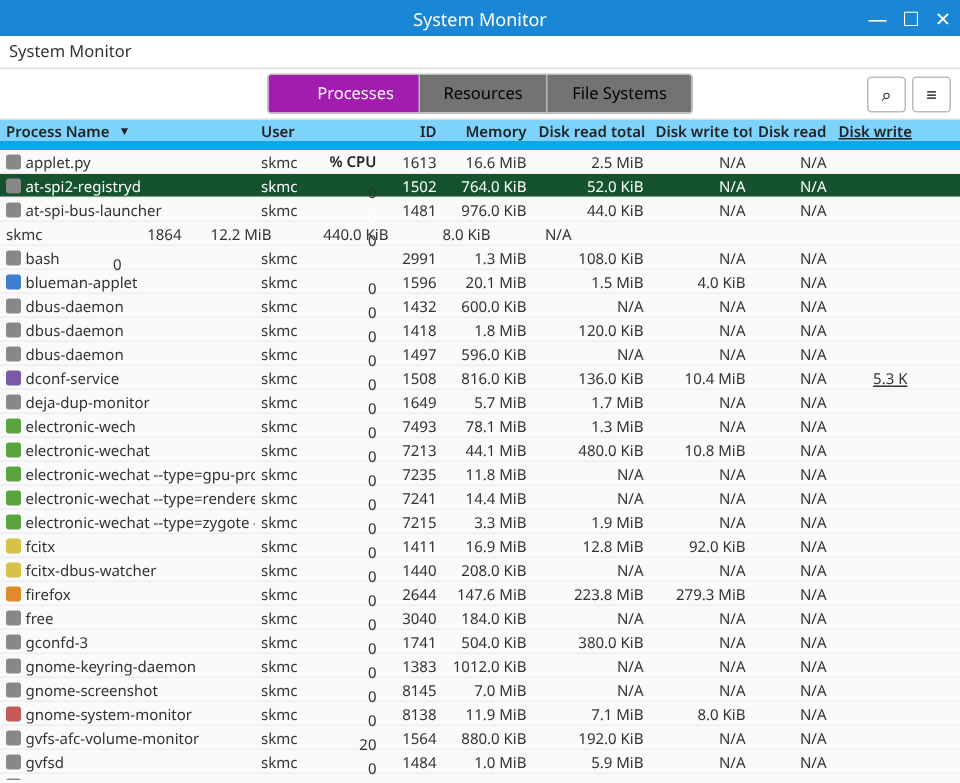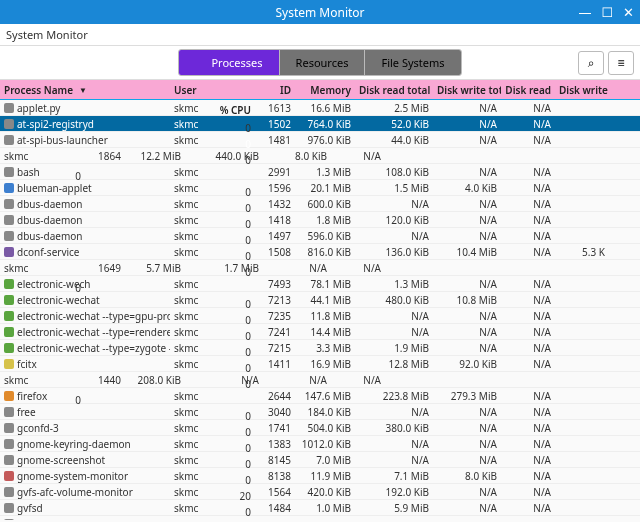--- a/index.html
+++ b/index.html
@@ -5,39 +5,39 @@
   * { box-sizing: border-box; margin: 0; padding: 0; }
   body { font-family: "Segoe UI", "Noto Sans", sans-serif; font-size: 11px; background: #fafafa; width: 640px; height: 522px; overflow: hidden; }
   .titlebar { height: 24px; background: #1a87d6; color: #fff; display: flex; align-items: center; justify-content: center; position: relative; font-size: 12px; }
   .titlebar .controls { position: absolute; right: 6px; top: 0; height: 24px; display: flex; align-items: center; gap: 10px; }
   .titlebar .controls span { cursor: pointer; font-size: 13px; line-height: 1; }
   .menubar { height: 22px; background: #fff; border-bottom: 1px solid #ddd; display: flex; align-items: center; padding: 0 6px; font-size: 11px; color: #333; }
   .toolbar { height: 34px; background: #fff; border-bottom: 1px solid #ddd; display: flex; align-items: center; justify-content: center; gap: 0; position: relative; }
   .tabgroup { display: flex; border: 1px solid #bbb; border-radius: 3px; overflow: hidden; }
   .tab { padding: 5px 16px; font-size: 11px; background: #737373; cursor: pointer; border-right: 1px solid #bbb; }
   .tab:last-child { border-right: none; }
-  .tab.active { background: #6d28d9; color: #fff; padding-left: 32px; }
+  .tab.active { background: #a21caf; color: #fff; padding-left: 32px; }
   .toolbar-right { position: absolute; right: 6px; display: flex; gap: 4px; }
   .iconbtn { width: 26px; height: 24px; border: 1px solid #bbb; border-radius: 3px; background: #fff; display: flex; align-items: center; justify-content: center; cursor: pointer; font-size: 12px; }
   .grid { width: 100%; }
-  .grid-header { display: flex; background: #f9a8d4; border-bottom: 1px solid #0ea5e9; height: 20px; align-items: center; font-size: 10px; font-weight: 600; color: #222; }
+  .grid-header { display: flex; background: #7dd3fc; border-bottom: 6px solid #0ea5e9; height: 20px; align-items: center; font-size: 10px; font-weight: 600; color: #222; }
   .grid-header .col { padding: 0 4px; white-space: nowrap; overflow: hidden; }
   .grid-body { height: 420px; overflow-y: auto; overflow-x: hidden; }
   .row { display: flex; height: 16px; align-items: center; border-bottom: 1px solid #eee; font-size: 10px; color: #333; }
-  .row.sel { background: #0369a1; color: #fff; }
+  .row.sel { background: #14532d; color: #fff; }
   .row .col { padding: 0 4px; white-space: nowrap; overflow: hidden; text-overflow: ellipsis; }
   .c-name { width: 170px; display: flex; align-items: center; gap: 3px; }
   .c-user { width: 45px; }
   .c-cpu  { width: 40px; text-align: right; margin-top: 40px; }
   .c-id   { width: 40px; text-align: right; }
   .c-mem  { width: 60px; text-align: right; }
   .c-drt  { width: 78px; text-align: right; }
   .c-dwt  { width: 68px; text-align: right; }
   .c-dr   { width: 54px; text-align: right; }
-  .c-dw   { width: 54px; text-align: right; }
+  .c-dw   { width: 54px; text-align: right; text-decoration: underline; }
   .appicon { width: 10px; height: 10px; display: inline-block; border-radius: 2px; flex-shrink: 0; }
   .ic-default { background: #888; }
   .ic-blue { background: #3d7fcf; }
   .ic-green { background: #5aa53f; }
   .ic-orange { background: #e08a2c; }
   .ic-purple { background: #7a5aa5; }
   .ic-yellow { background: #d6c24a; }
   .ic-red { background: #c45a5a; }
   .sort { margin-left: 3px; font-size: 8px; }
   .na { }
@@ -220,20 +220,24 @@
         <div class="col c-user">skmc</div>
         <div class="col c-cpu">0</div>
         <div class="col c-id">1508</div>
         <div class="col c-mem">816.0 KiB</div>
         <div class="col c-drt">136.0 KiB</div>
         <div class="col c-dwt">10.4 MiB</div>
         <div class="col c-dr"><span class="na">N/A</span></div>
         <div class="col c-dw">5.3 K</div>
       </div>
       <div class="row">
+        <div class="col c-name">
+          <span class="appicon ic-default"></span>
+          <span>deja-dup-monitor</span>
+        </div>
         <div class="col c-user">skmc</div>
         <div class="col c-cpu">0</div>
         <div class="col c-id">1649</div>
         <div class="col c-mem">5.7 MiB</div>
         <div class="col c-drt">1.7 MiB</div>
         <div class="col c-dwt"><span class="na">N/A</span></div>
         <div class="col c-dr"><span class="na">N/A</span></div>
         <div class="col c-dw"></div>
       </div>
       <div class="row">
@@ -314,20 +318,24 @@
         <div class="col c-user">skmc</div>
         <div class="col c-cpu">0</div>
         <div class="col c-id">1411</div>
         <div class="col c-mem">16.9 MiB</div>
         <div class="col c-drt">12.8 MiB</div>
         <div class="col c-dwt">92.0 KiB</div>
         <div class="col c-dr"><span class="na">N/A</span></div>
         <div class="col c-dw"></div>
       </div>
       <div class="row">
+        <div class="col c-name">
+          <span class="appicon ic-yellow"></span>
+          <span>fcitx-dbus-watcher</span>
+        </div>
         <div class="col c-user">skmc</div>
         <div class="col c-cpu">0</div>
         <div class="col c-id">1440</div>
         <div class="col c-mem">208.0 KiB</div>
         <div class="col c-drt"><span class="na">N/A</span></div>
         <div class="col c-dwt"><span class="na">N/A</span></div>
         <div class="col c-dr"><span class="na">N/A</span></div>
         <div class="col c-dw"></div>
       </div>
       <div class="row">
@@ -415,21 +423,21 @@
         <div class="col c-dw"></div>
       </div>
       <div class="row">
         <div class="col c-name">
           <span class="appicon ic-default"></span>
           <span>gvfs-afc-volume-monitor</span>
         </div>
         <div class="col c-user">skmc</div>
         <div class="col c-cpu">0</div>
         <div class="col c-id">1564</div>
-        <div class="col c-mem">420.0 KiB</div>
+        <div class="col c-mem">880.0 KiB</div>
         <div class="col c-drt">192.0 KiB</div>
         <div class="col c-dwt"><span class="na">N/A</span></div>
         <div class="col c-dr"><span class="na">N/A</span></div>
         <div class="col c-dw"></div>
       </div>
       <div class="row">
         <div class="col c-name">
           <span class="appicon ic-default"></span>
           <span>gvfsd</span>
         </div>

